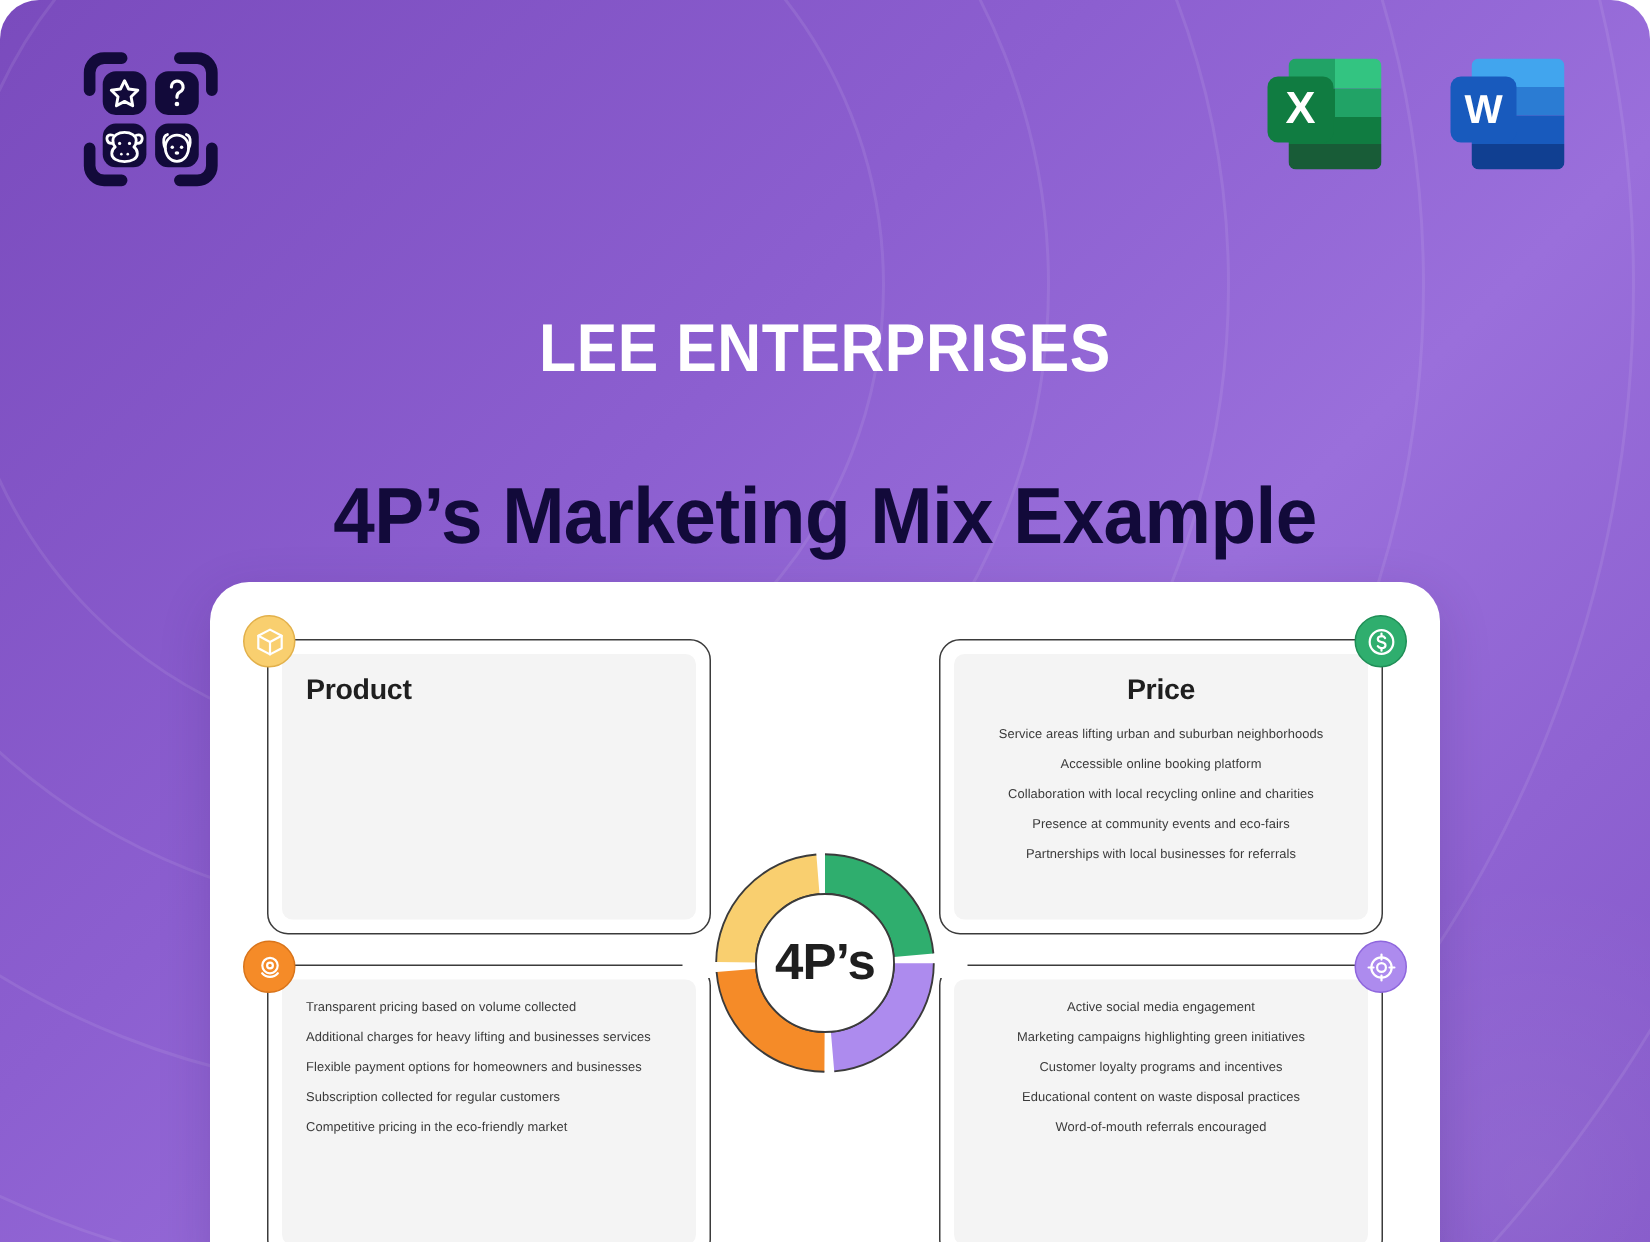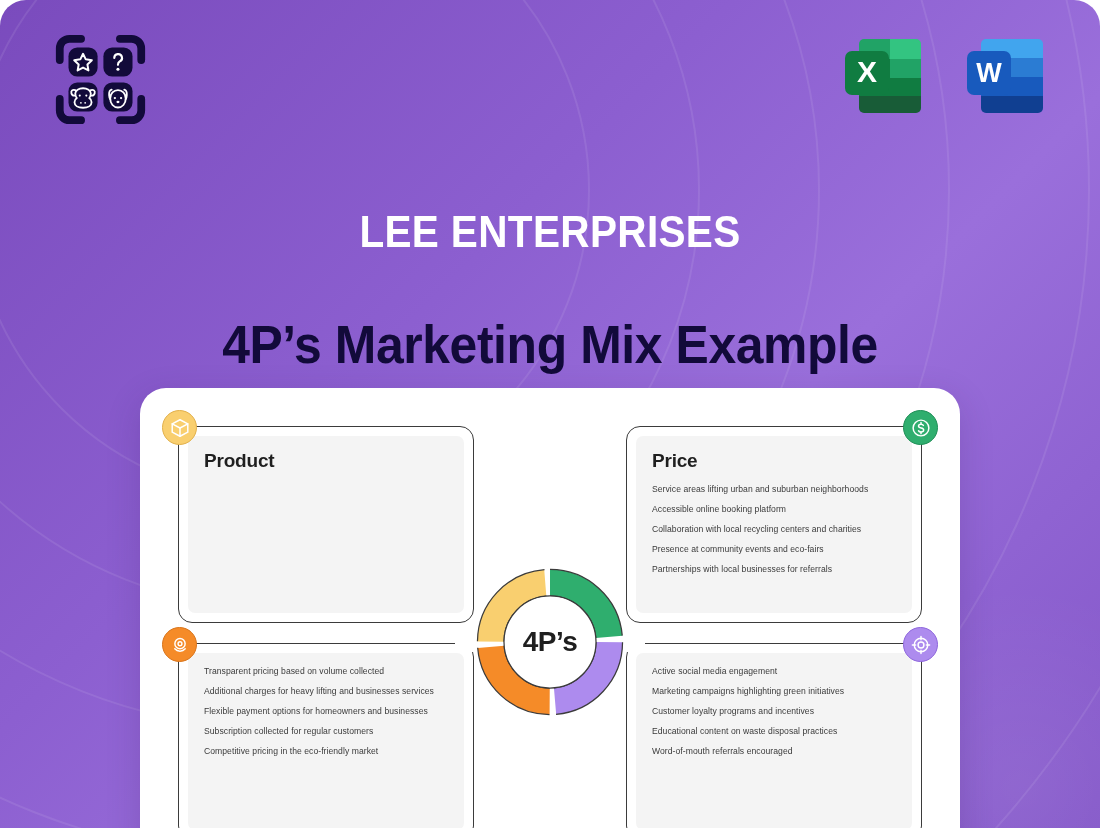--- a/index.html
+++ b/index.html
@@ -131,21 +131,21 @@
   }
   .q-list { list-style: none; }
   .q-list li {
     font-size: 8.6px;
     color: #3a3a3a;
     line-height: 1;
     margin-bottom: 11.5px;
     letter-spacing: 0.05px;
     white-space: nowrap;
   }
-  .align-right { text-align: left; }
+  .align-right { text-align: center; }
 
   
   .badge {
     position: absolute;
     width: 35px; height: 35px;
     border-radius: 50%;
     display: flex; align-items: center; justify-content: center;
     z-index: 6;
   }
   .badge svg { width: 22px; height: 22px; display: block; }
@@ -161,21 +161,21 @@
     transform: translate(-50%, -50%);
     width: 156px; height: 156px;
     z-index: 10;
   }
   .donut svg { width: 100%; height: 100%; display: block; }
   .donut-label {
     position: absolute;
     left: 0; right: 0; top: 50%;
     transform: translateY(-50%);
     text-align: center;
-    font-size: 28px;
+    font-size: 34px;
     font-weight: 700;
     color: #1f1f1f;
     letter-spacing: -0.5px;
     pointer-events: none;
   }
   
   .gutter-h, .gutter-v {
     position: absolute;
     background: #ffffff;
     z-index: 4;
@@ -306,21 +306,21 @@
             <path d="M14.6 9.2 a2.9 2.9 0 0 0 -2.6 -1.4 c-1.6 0 -2.7 0.9 -2.7 2.1 0 1.3 1 1.9 2.8 2.2
                      1.8 0.3 2.8 0.9 2.8 2.2 0 1.2 -1.1 2.1 -2.9 2.1 a3 3 0 0 1 -2.7 -1.4"></path>
             <path d="M12 5.9 V7.8 M12 16.4 V18.3"></path>
           </svg>
         </div>
         <div class="quad-inner align-right">
           <div class="q-title">Price</div>
           <ul class="q-list">
             <li>Service areas lifting urban and suburban neighborhoods</li>
             <li>Accessible online booking platform</li>
-            <li>Collaboration with local recycling centers and charities</li>
+            <li>Collaboration with local recycling online and charities</li>
             <li>Presence at community events and eco-fairs</li>
             <li>Partnerships with local businesses for referrals</li>
           </ul>
         </div>
       </div>
 
       <div class="quad q-place">
         <div class="badge b-place">
           <svg viewBox="0 0 24 24" fill="none" stroke="#ffffff" stroke-width="1.6" stroke-linecap="round" stroke-linejoin="round">
             <circle cx="12" cy="10.6" r="5.6"></circle>

